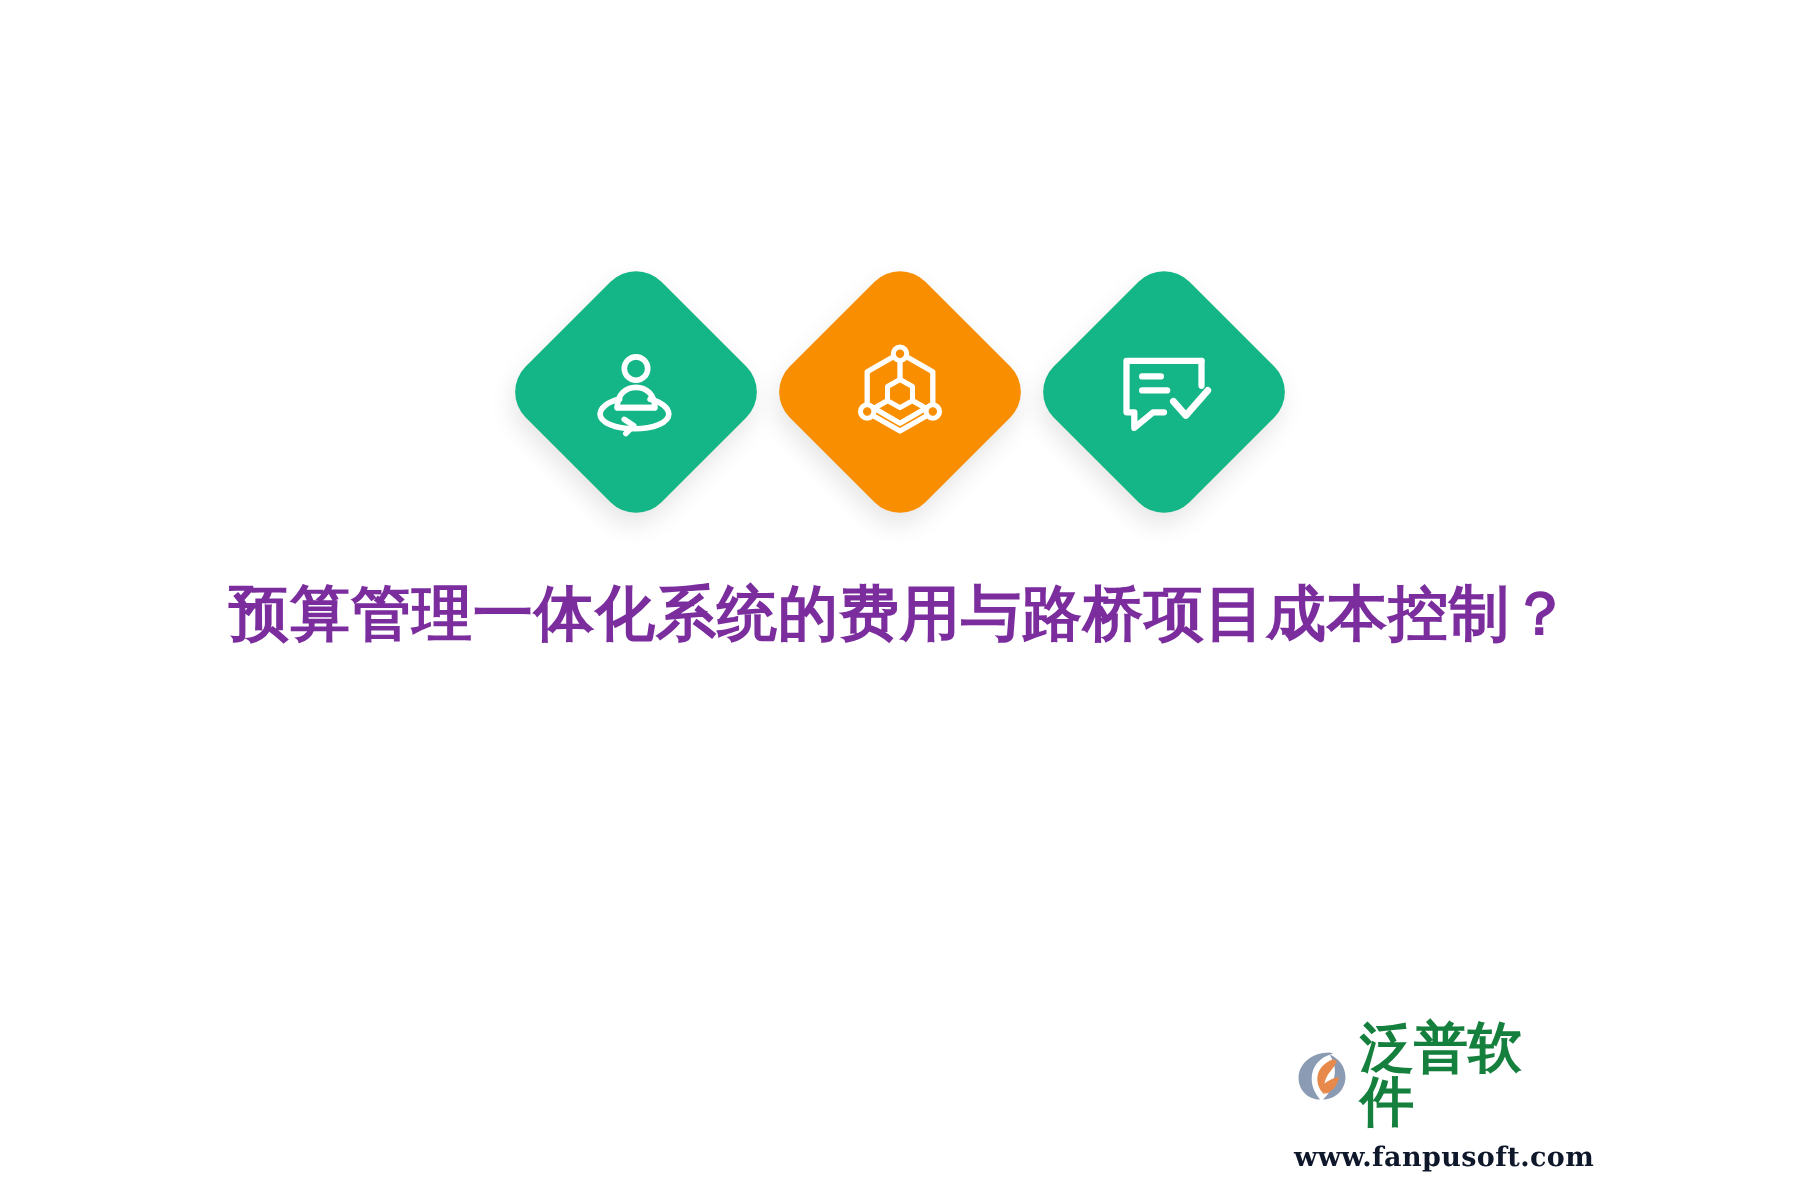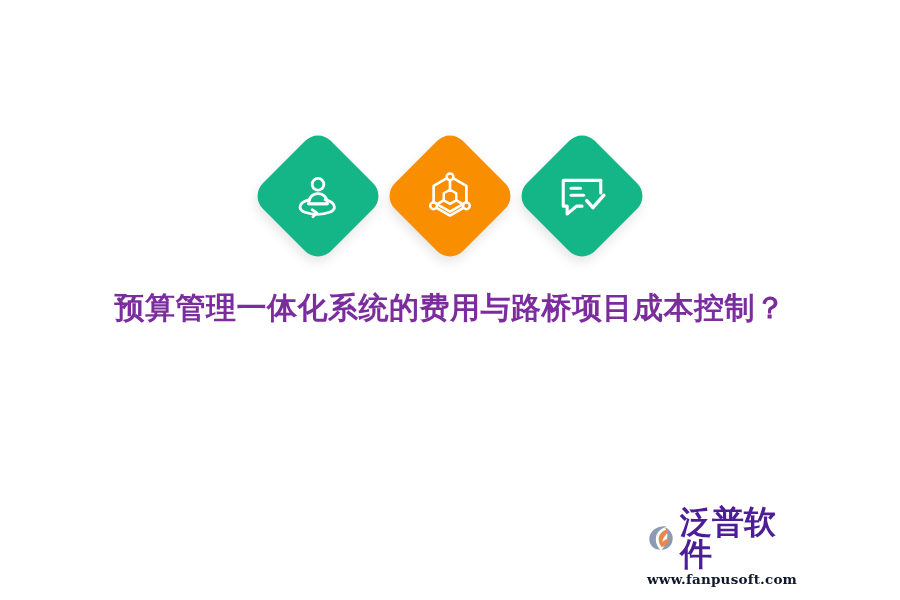--- a/index.html
+++ b/index.html
@@ -88,23 +88,23 @@
     display: flex;
     align-items: center;
     gap: 4px;
     height: 34px;
   }
 
   #logo-glyph { width: 30px; height: 30px; display:block; }
 
   #logo-wordmark {
     font-family: "DejaVu Sans", "Liberation Sans", sans-serif;
-    font-size: 32px;
+    font-size: 27px;
     font-weight: 700;
-    color: #4c1d95;
+    color: #15803d;
     line-height: 1;
     letter-spacing: 0px;
   }
 
   #logo-url {
     font-family: "DejaVu Serif", "Liberation Serif", serif;
     font-size: 13.5px;
     font-weight: 700;
     color: #0f172a;
     line-height: 1;

